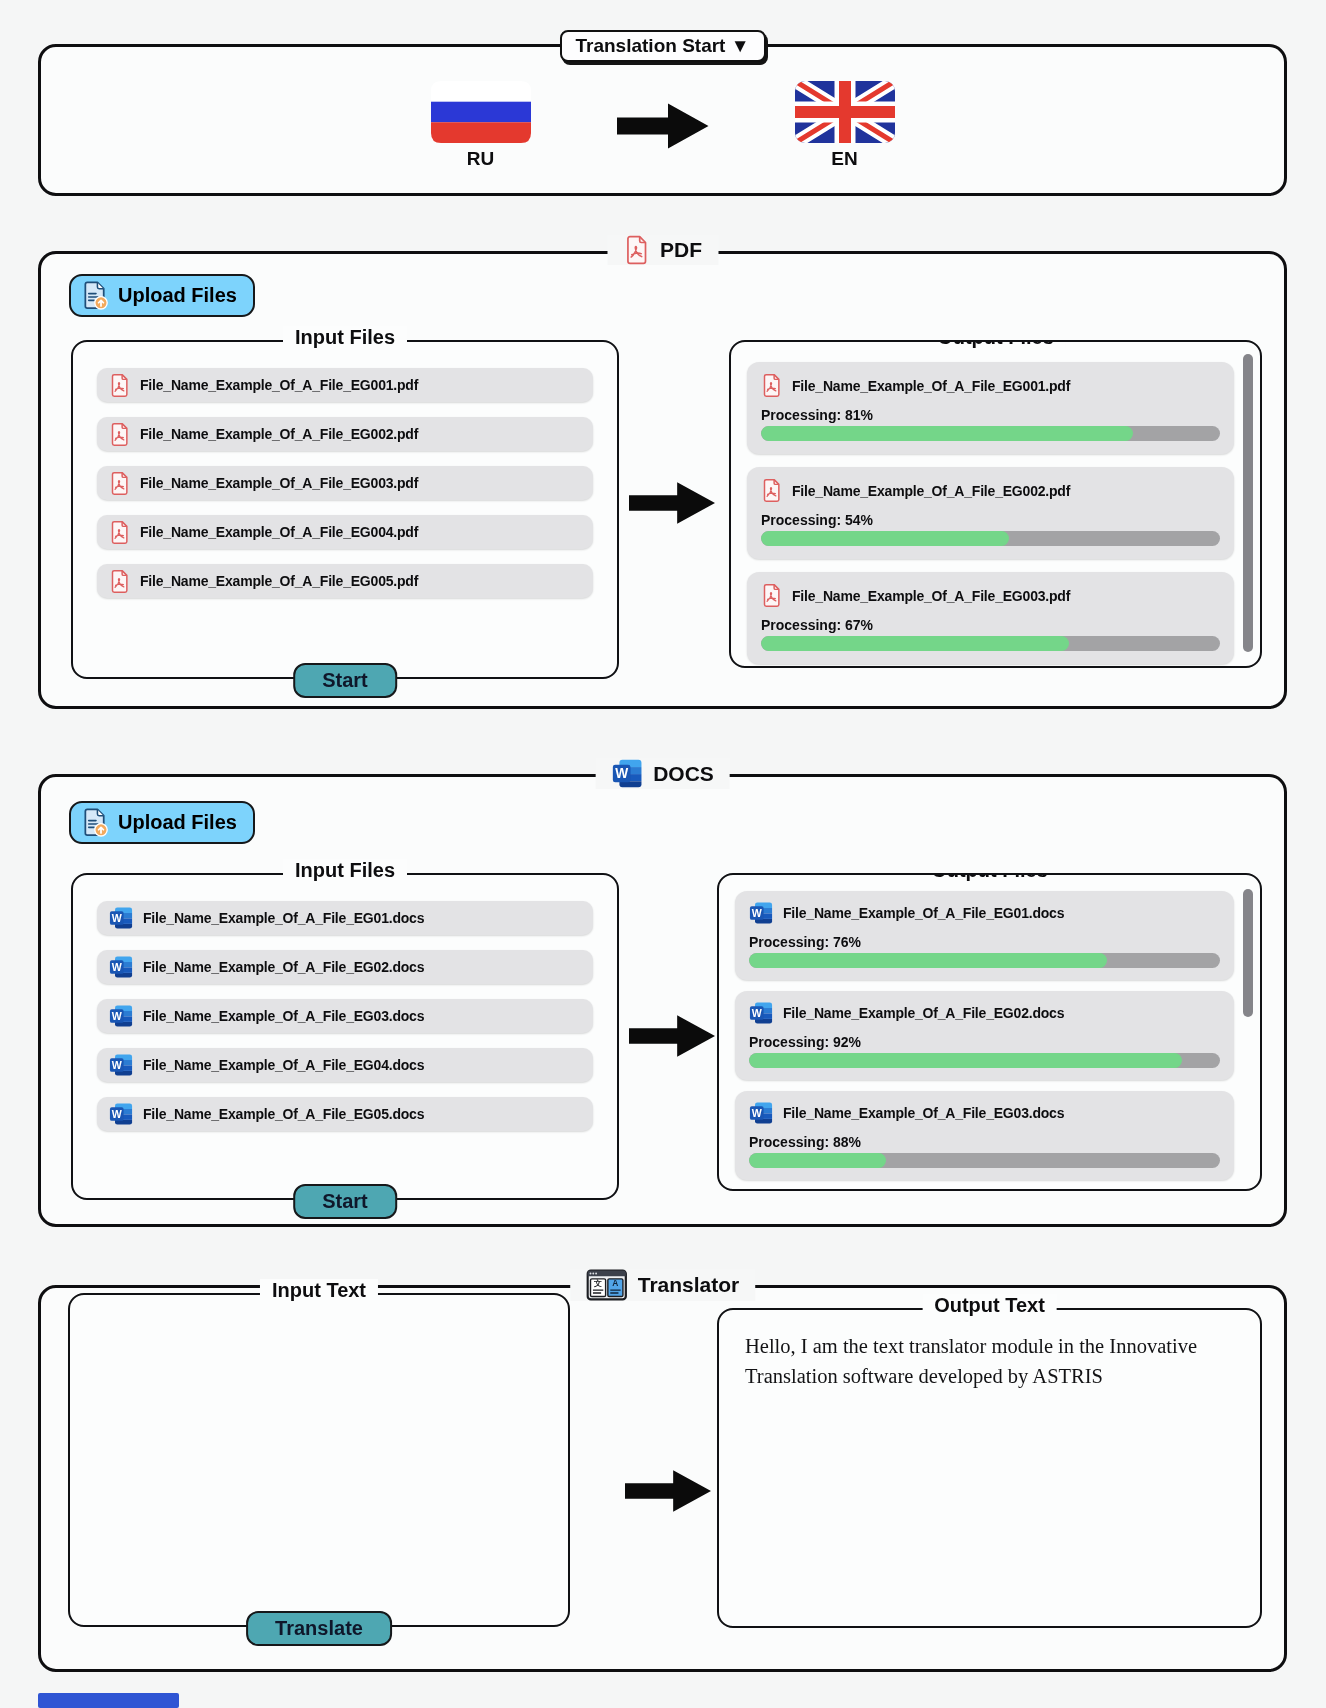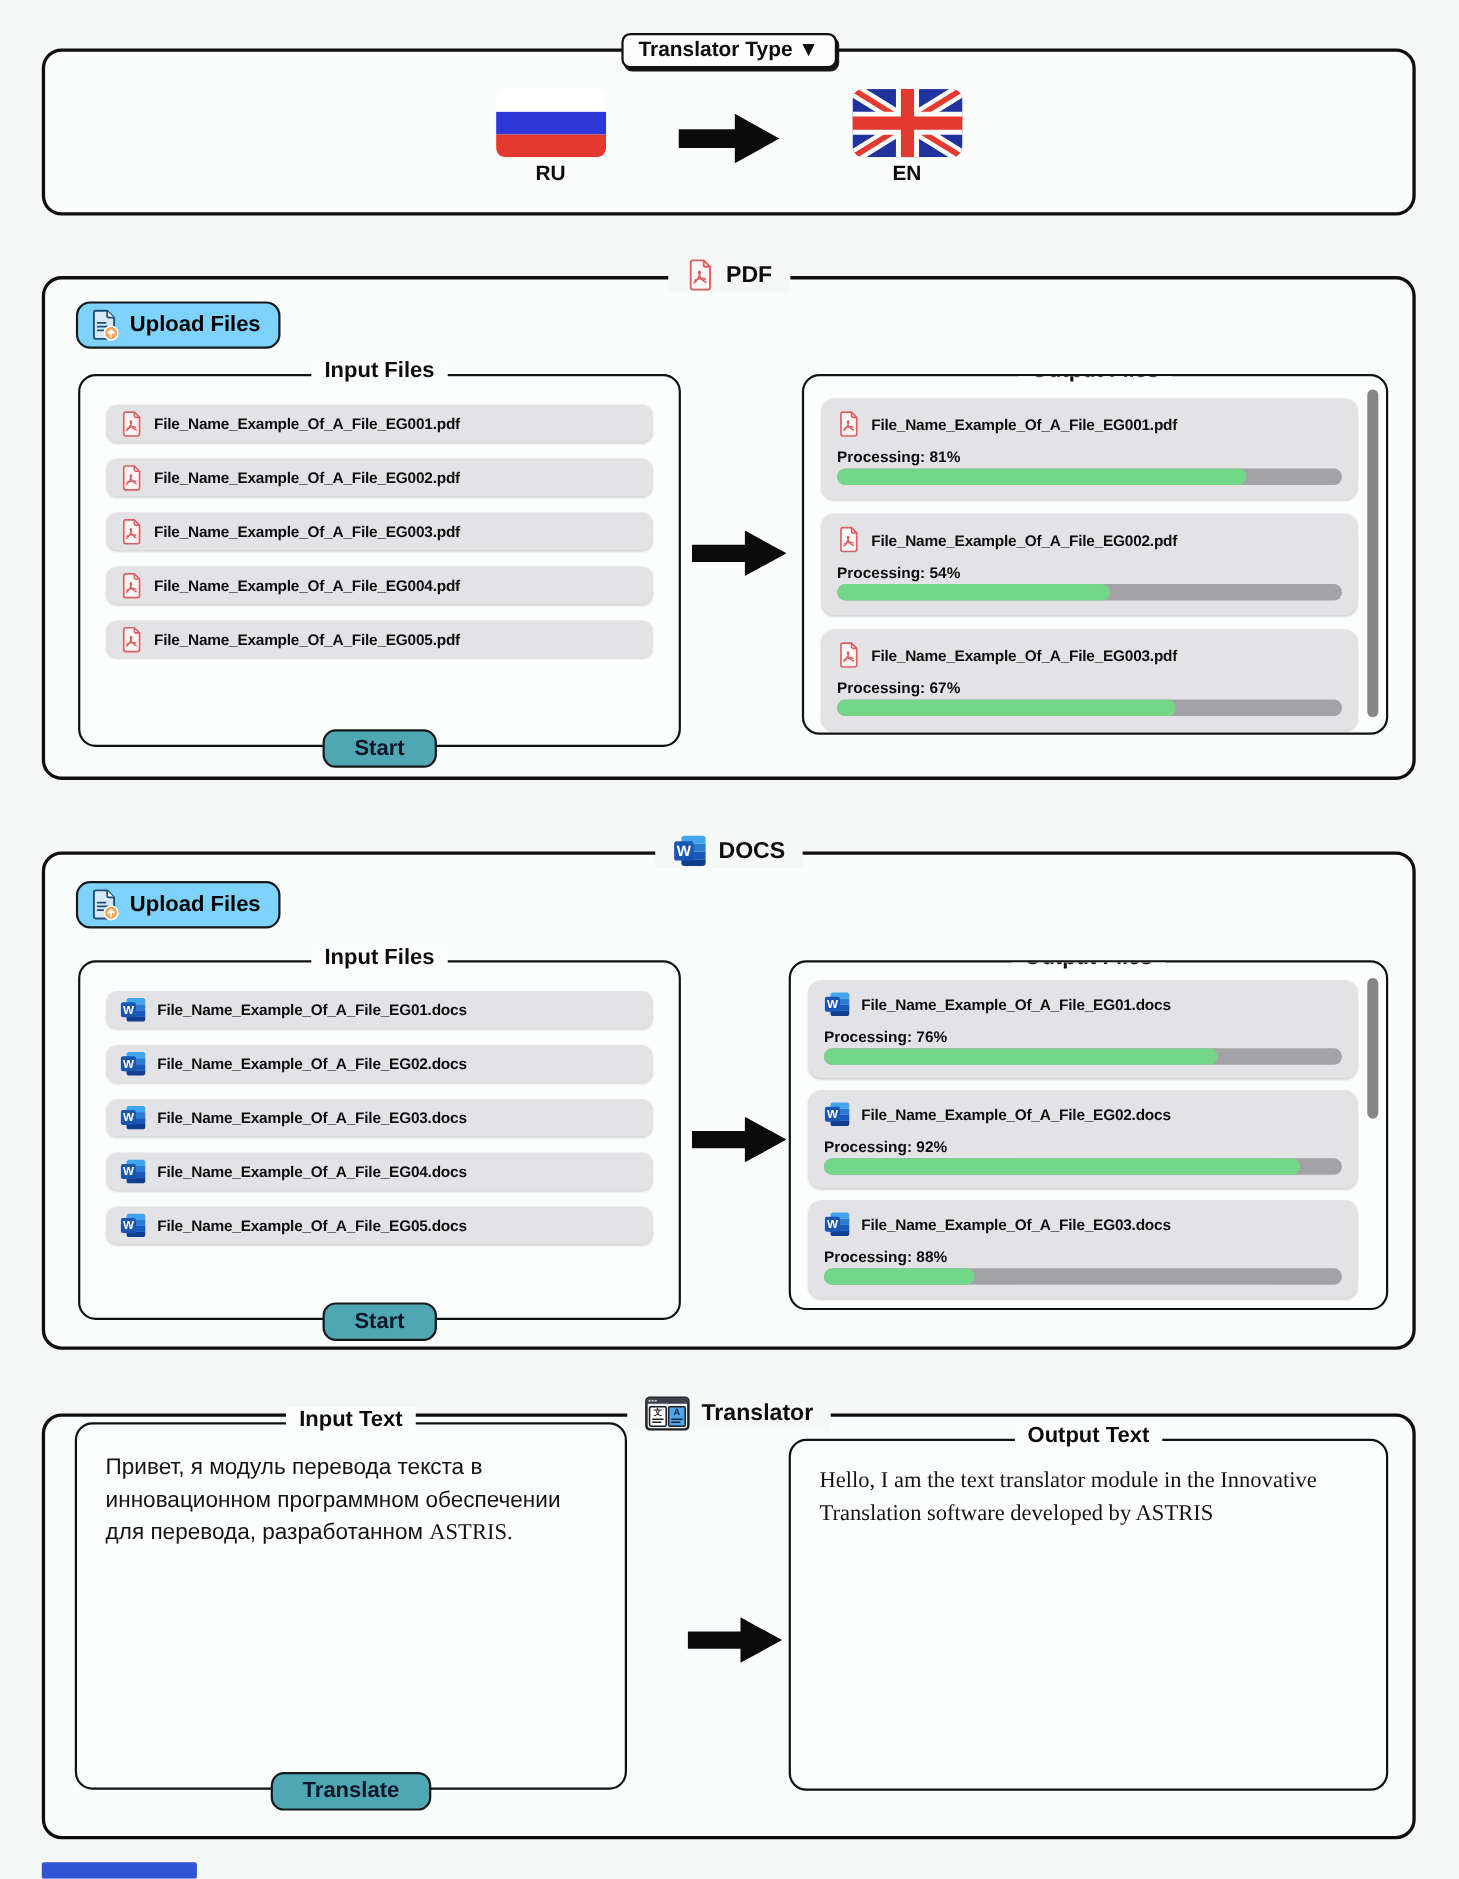--- a/index.html
+++ b/index.html
@@ -18,21 +18,21 @@
   
   #s1{top:44px;height:152px;}
   .dropdown-label{
     position:absolute;top:-17px;left:50%;transform:translateX(-50%);
     background:#fdfdfe;border:2.5px solid #111;border-radius:8px;
     padding:3px 14px;font-size:19px;font-weight:bold;white-space:nowrap;
     box-shadow:2px 3px 0 #141414;z-index:3;
   }
   .lang-row{
     position:absolute;top:34px;left:0;right:0;
-    display:flex;justify-content:center;align-items:flex-start;gap:66px;
+    display:flex;justify-content:center;align-items:flex-start;gap:86px;
   }
   .flag-group{display:flex;flex-direction:column;align-items:center;gap:5px;}
   .flag-label{font-size:19px;font-weight:bold;}
   .block-arrow{
     background:#0b0b0b;
     clip-path:polygon(0 33%,56% 33%,56% 5%,100% 50%,56% 95%,56% 67%,0 67%);
   }
   .arrow-top{width:92px;height:50px;margin-top:20px;}
   
   .section-header{
@@ -105,21 +105,21 @@
   .text-area{padding:24px 24px 0 26px;font-size:20.5px;line-height:1.45;color:#131315;}
   .serif-text{font-family:"Liberation Serif", serif;padding:22px 56px 0 26px;}
   .brand-serif{font-family:"Liberation Serif", serif;}
   
   .bottom-bar{position:absolute;left:38px;top:1693px;width:141px;height:15px;background:#2f55d4;border-radius:2px;}
 </style>
 </head>
 <body>
 
 <div class="outer-box" id="s1">
-  <div class="dropdown-label">Translator Type ▼</div>
+  <div class="dropdown-label">Translation Start ▼</div>
   <div class="lang-row">
     <div class="flag-group">
       <span class="icon">
           <svg viewBox="0 0 100 62" width="100" height="62">
             <path d="M10 0 H90 Q100 0 100 10 V20.7 H0 V10 Q0 0 10 0 Z" fill="#ffffff"></path>
             <rect x="0" y="20.7" width="100" height="20.6" fill="#2b38d6"></rect>
             <path d="M0 41.3 H100 V52 Q100 62 90 62 H10 Q0 62 0 52 Z" fill="#e4392e"></path>
           </svg>
         </span>
       <span class="flag-label">RU</span>
@@ -466,21 +466,20 @@
           <rect x="23.2" y="10.4" width="16.2" height="19" rx="1.5" fill="#52a5e8" stroke="#1c1e22" stroke-width="1.5"></rect>
           <text x="31.3" y="18.6" text-anchor="middle" font-size="9" font-weight="bold" fill="#10263c" font-family="Liberation Sans, sans-serif">A</text>
           <path d="M25.8 22.6 H36.9 M25.8 25.6 H34.6" stroke="#10263c" stroke-width="1.4"></path>
         </svg>
       </span>
     <span>Translator</span>
   </div>
 
   <div class="inner-box inner-input">
     <div class="inner-label">Input Text</div>
-    <div class="text-area"><span>Привет, я модуль перевода текста в инновационном программном обеспечении для перевода, разработанном </span><span class="brand-serif">ASTRIS.</span></div>
     <button class="translate-btn">Translate</button>
   </div>
 
   <div class="block-arrow mid-arrow"></div>
 
   <div class="inner-box inner-output">
     <div class="inner-label">Output Text</div>
     <div class="text-area serif-text">Hello, I am the text translator module in the Innovative Translation software developed by ASTRIS</div>
   </div>
 </div>

